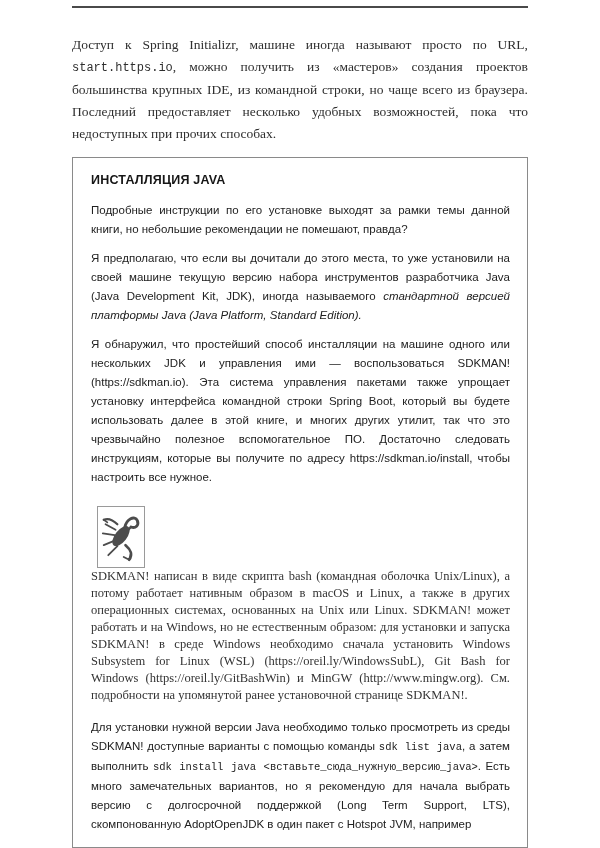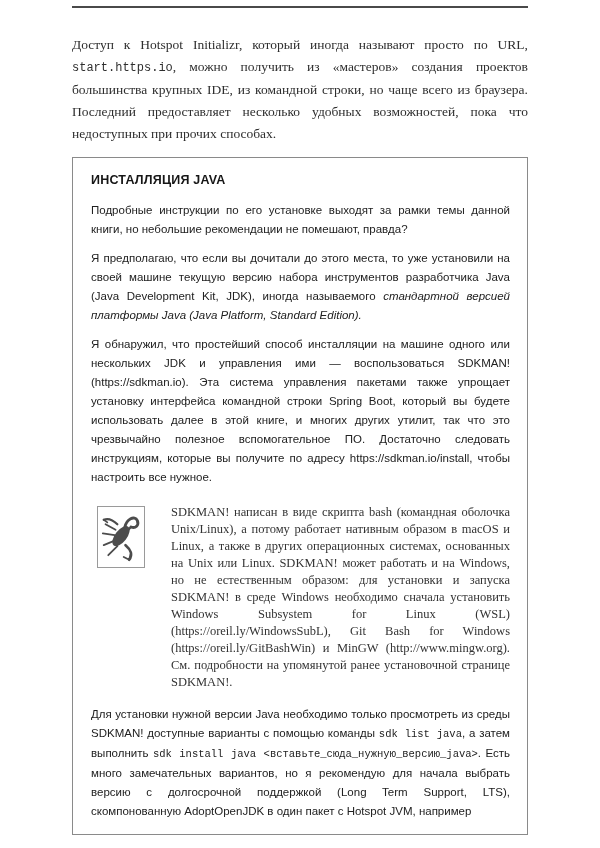--- a/index.html
+++ b/index.html
@@ -75,20 +75,21 @@
     color: #212121;
     margin: 0 0 10px 0;
   }
   .box-para .mono { font-size: 10.5px; line-height: inherit; }
   .box-para em { font-style: italic; }
   
   .note {
     display: flex;
     align-items: flex-start;
     margin: 17px 0 14px 0;
+    flex-direction: column;
   }
   .note-icon-frame {
     flex: 0 0 auto;
     width: 48px;
     height: 62px;
     margin-left: 6px;
     margin-right: 26px;
     margin-top: 2px;
     border: 1px solid #9a9a9a;
     display: flex;
@@ -107,21 +108,21 @@
   }
 </style>
 </head>
 <body>
 
 <div class="page">
   <div class="content">
 
     <hr class="head-rule">
 
-    <p class="body-para"><span>Доступ к Hotspot Initializr, который иногда называют просто по URL, </span><span class="mono">start.https.io</span><span>, можно получить из «мастеров» создания проектов большинства крупных IDE, из командной строки, но чаще всего из браузера. Последний предоставляет несколько удобных возможностей, пока что недоступных при прочих способах.</span></p>
+    <p class="body-para"><span>Доступ к Spring Initializr, машине иногда называют просто по URL, </span><span class="mono">start.https.io</span><span>, можно получить из «мастеров» создания проектов большинства крупных IDE, из командной строки, но чаще всего из браузера. Последний предоставляет несколько удобных возможностей, пока что недоступных при прочих способах.</span></p>
 
     <section class="sidebar-box">
       <h2 class="box-title">ИНСТАЛЛЯЦИЯ JAVA</h2>
 
       <p class="box-para">Подробные инструкции по его установке выходят за рамки темы данной книги, но небольшие рекомендации не помешают, правда?</p>
 
       <p class="box-para"><span>Я предполагаю, что если вы дочитали до этого места, то уже установили на своей машине текущую версию набора инструментов разработчика Java (Java Development Kit, JDK), иногда называемого </span><em>стандартной версией платформы Java (Java Platform, Standard Edition).</em></p>
 
       <p class="box-para">Я обнаружил, что простейший способ инсталляции на машине одного или нескольких JDK и управления ими — воспользоваться SDKMAN! (https://sdkman.io). Эта система управления пакетами также упрощает установку интерфейса командной строки Spring Boot, который вы будете использовать далее в этой книге, и многих других утилит, так что это чрезвычайно полезное вспомогательное ПО. Достаточно следовать инструкциям, которые вы получите по адресу https://sdkman.io/install, чтобы настроить все нужное.</p>
 

